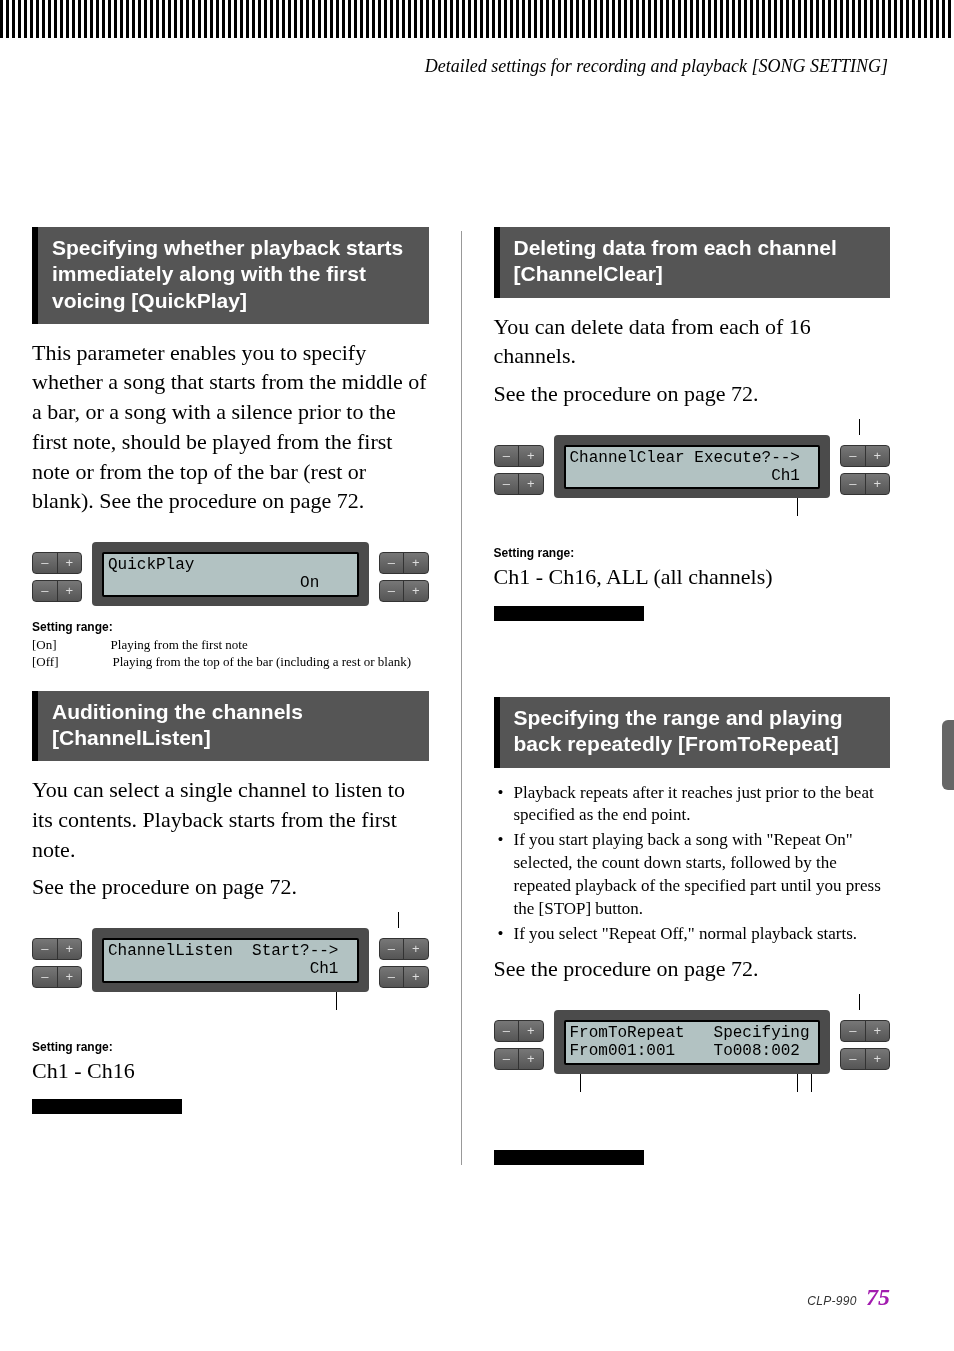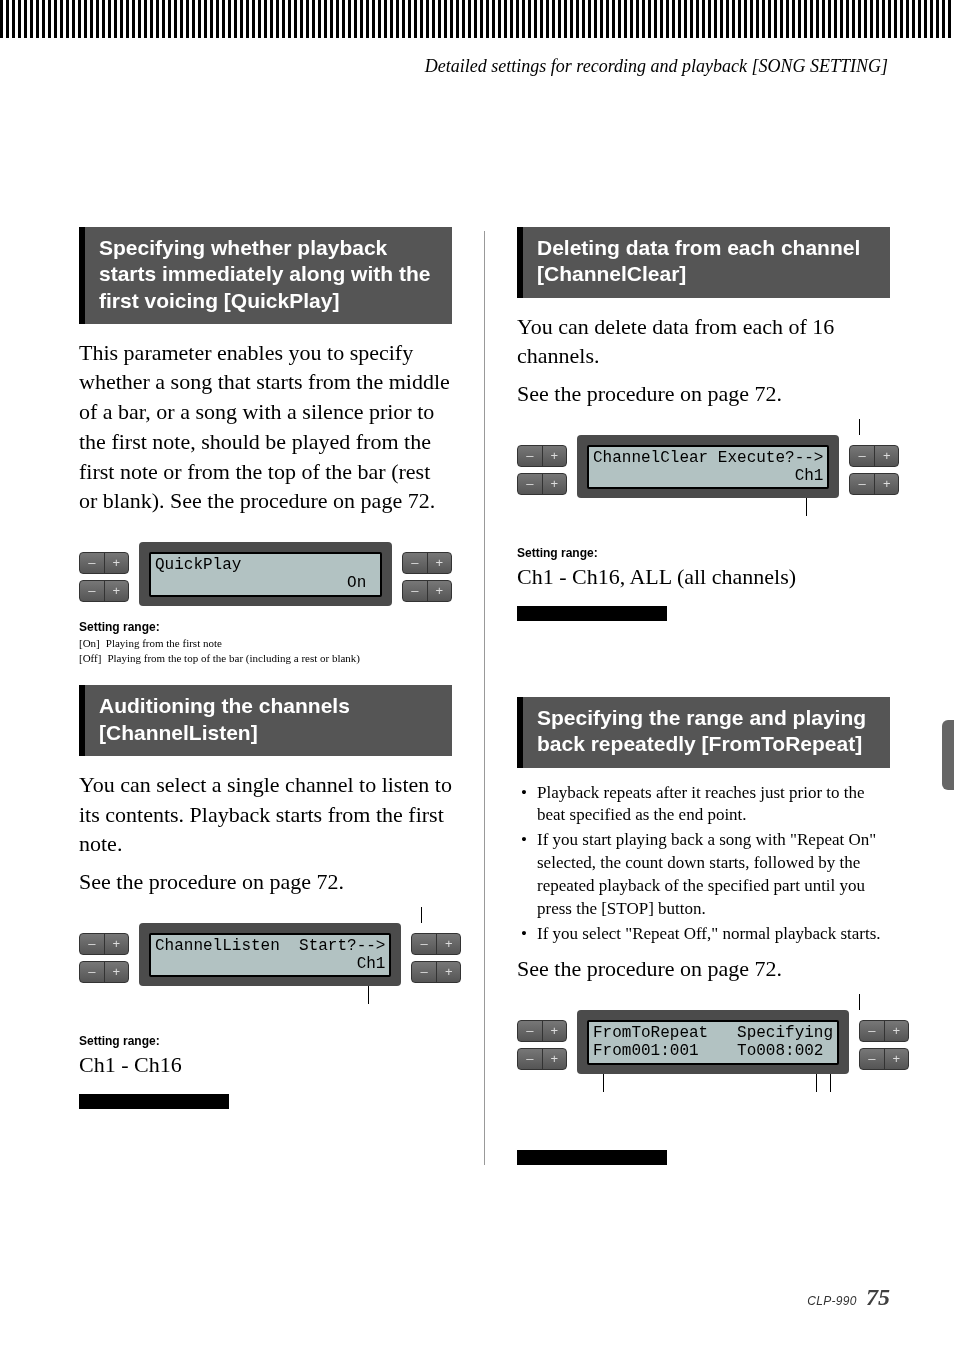--- a/index.html
+++ b/index.html
@@ -20,21 +20,21 @@
     text-align: right;
     padding: 18px 66px 0 0;
     font-style: italic;
     font-weight: normal;
     font-size: 18px;
     font-family: "Times New Roman", serif;
   }
   .columns {
     display: flex;
     gap: 32px;
-    padding: 150px 64px 0 79px;
+    padding: 150px 64px 0 32px;
     justify-content: center;
   }
   .col {
     flex: 1;
     min-width: 0;
   }
   .col-divider {
     width: 1px;
     background: #999;
     margin-top: 4px;
@@ -74,23 +74,24 @@
     top: 0;
   }
   .setting-label {
     font-family: Arial, sans-serif;
     font-weight: bold;
     font-size: 12px;
     margin-top: 14px;
     margin-bottom: 2px;
   }
   .setting-option {
-    font-size: 11px;
+    font-size: 13px;
     line-height: 1.35;
     display: flex;
+    gap: 48px;
   }
   .setting-option .tag { white-space: nowrap; padding-right: 6px; }
   .black-bar {
     width: 150px;
     height: 15px;
     background: #000;
     margin-top: 14px;
   }
   .spacer-sm { height: 20px; }
   .spacer-md { height: 48px; }
@@ -166,21 +167,21 @@
 
   .footer {
     position: absolute;
     bottom: 40px;
     right: 64px;
     font-family: Arial, sans-serif;
     font-size: 12px;
     color: #333;
   }
   .footer .model { font-style: italic; letter-spacing: .3px; }
-  .footer .page { font-family: "Times New Roman", serif; font-style: italic; font-size: 24px; font-weight: bold; color:#404040; margin-left: 6px; }
+  .footer .page { font-family: "Times New Roman", serif; font-style: italic; font-size: 24px; font-weight: bold; color:#a21caf; margin-left: 6px; }
 
   .side-tab {
     position: absolute;
     right: 0;
     top: 720px;
     width: 12px;
     height: 70px;
     background: #666;
     border-radius: 6px 0 0 6px;
   }

